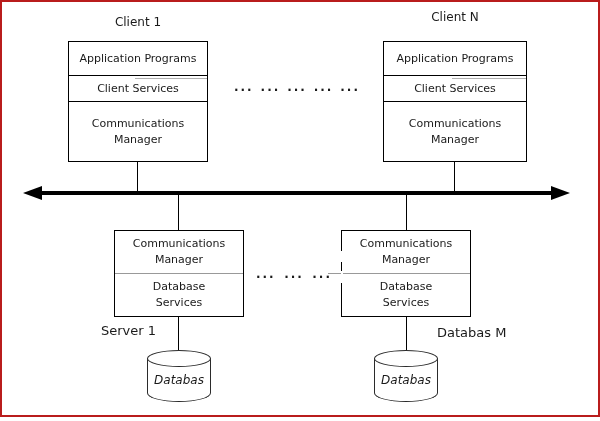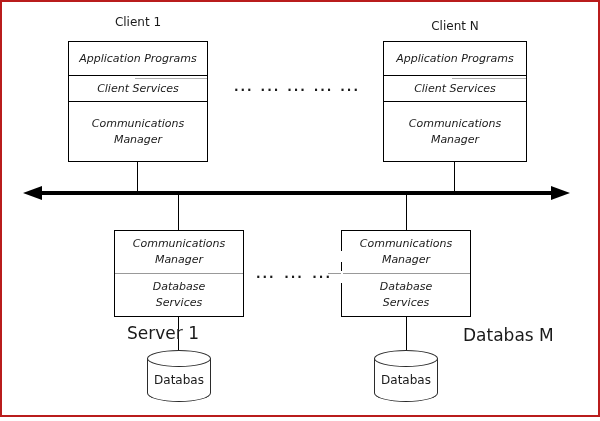--- a/index.html
+++ b/index.html
@@ -19,21 +19,20 @@
     text-align:center;
     white-space:nowrap;
   }
   .stack-box{
     position:absolute;
     border:1px solid #000;
     background:#fff;
     box-sizing:border-box;
     display:flex;
     flex-direction:column;
-    font-style:italic;
   }
   .cell{
     display:flex;
     align-items:center;
     justify-content:center;
     text-align:center;
     font-size:11px;
     line-height:16px;
     white-space:pre-line;
     box-sizing:border-box;
@@ -79,23 +78,22 @@
     border-left:19px solid #000;
   }
   .link-label{
     position:absolute;
     font-size:12px;
     line-height:17px;
     white-space:pre-line;
   }
   .server-label{
     position:absolute;
-    font-size:17px;
+    font-size:13px;
     white-space:nowrap;
-    margin-left:26px;
   }
   .cylinder{position:absolute;}
   .cyl-body{
     position:absolute;
     left:0;right:0;
     top:8px;bottom:0;
     background:#fff;
     border-left:1px solid #2b2b2b;
     border-right:1px solid #2b2b2b;
     border-bottom:1px solid #2b2b2b;
@@ -109,20 +107,21 @@
     border:1px solid #2b2b2b;
     border-radius:50%;
     box-sizing:border-box;
   }
   .cyl-label{
     position:absolute;
     left:0;right:0;
     top:23px;
     text-align:center;
     font-size:12px;
+    font-style:italic;
   }
   .border-gap{
     position:absolute;
     left:-1px;
     width:2px;
     background:#fff;
   }
   .overhang{
     position:absolute;
     height:1px;
@@ -139,21 +138,21 @@
   <div class="stack-box" style="left:66px;top:39px;width:140px;height:121px;">
     <div class="cell div-black" style="height:34px;">Application Programs</div>
     <div class="artifact" style="top:36px;left:48%;right:0;"></div>
     <div class="cell div-black" style="height:26px;">Client Services</div>
     <div class="cell" style="flex:1;">Communications
 Manager</div>
   </div>
 
   <div class="vline" style="left:135px;top:160px;height:29px;"></div>
 
-  <div class="node-title" style="left:381px;top:17px;width:144px;">Client N</div>
+  <div class="node-title" style="left:381px;top:8px;width:144px;">Client N</div>
 
   <div class="stack-box" style="left:381px;top:39px;width:144px;height:121px;">
     <div class="cell div-black" style="height:34px;">Application Programs</div>
     <div class="artifact" style="top:36px;left:48%;right:0;"></div>
     <div class="cell div-black" style="height:26px;">Client Services</div>
     <div class="cell" style="flex:1;">Communications
 Manager</div>
   </div>
 
   <div class="vline" style="left:452px;top:160px;height:29px;"></div>

